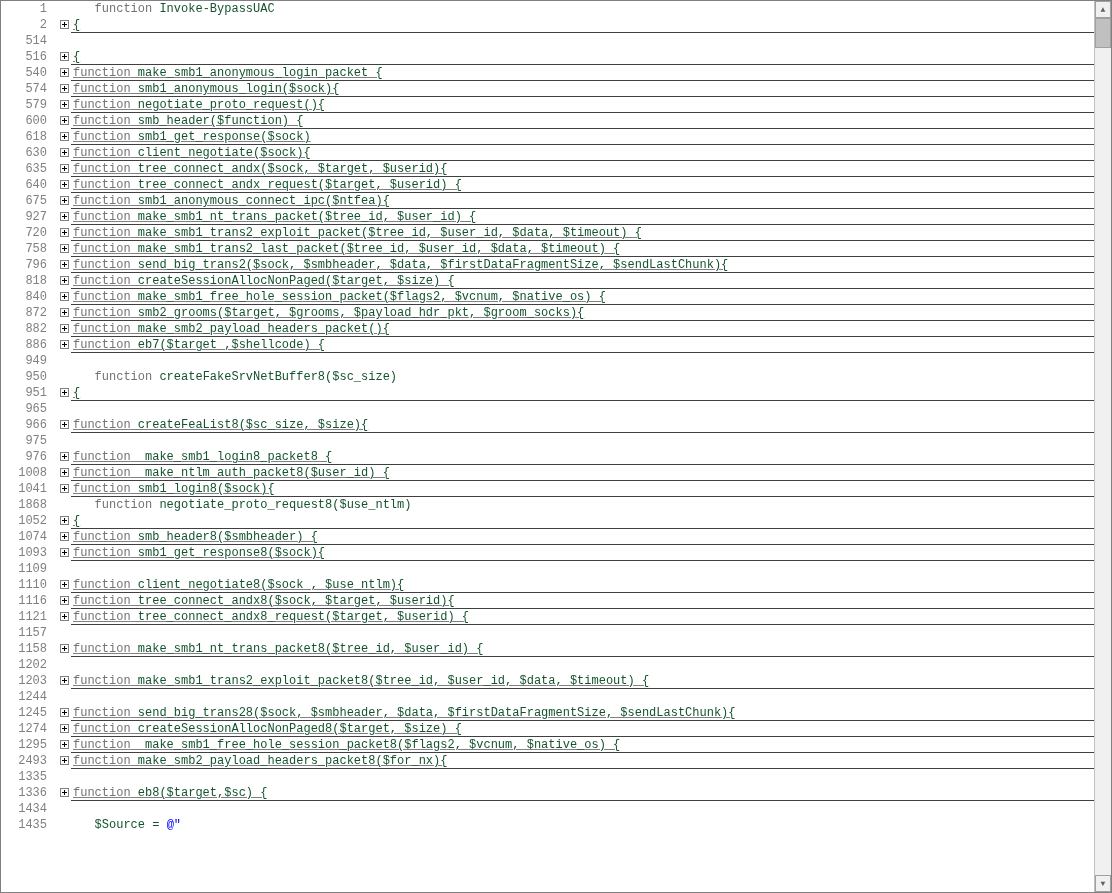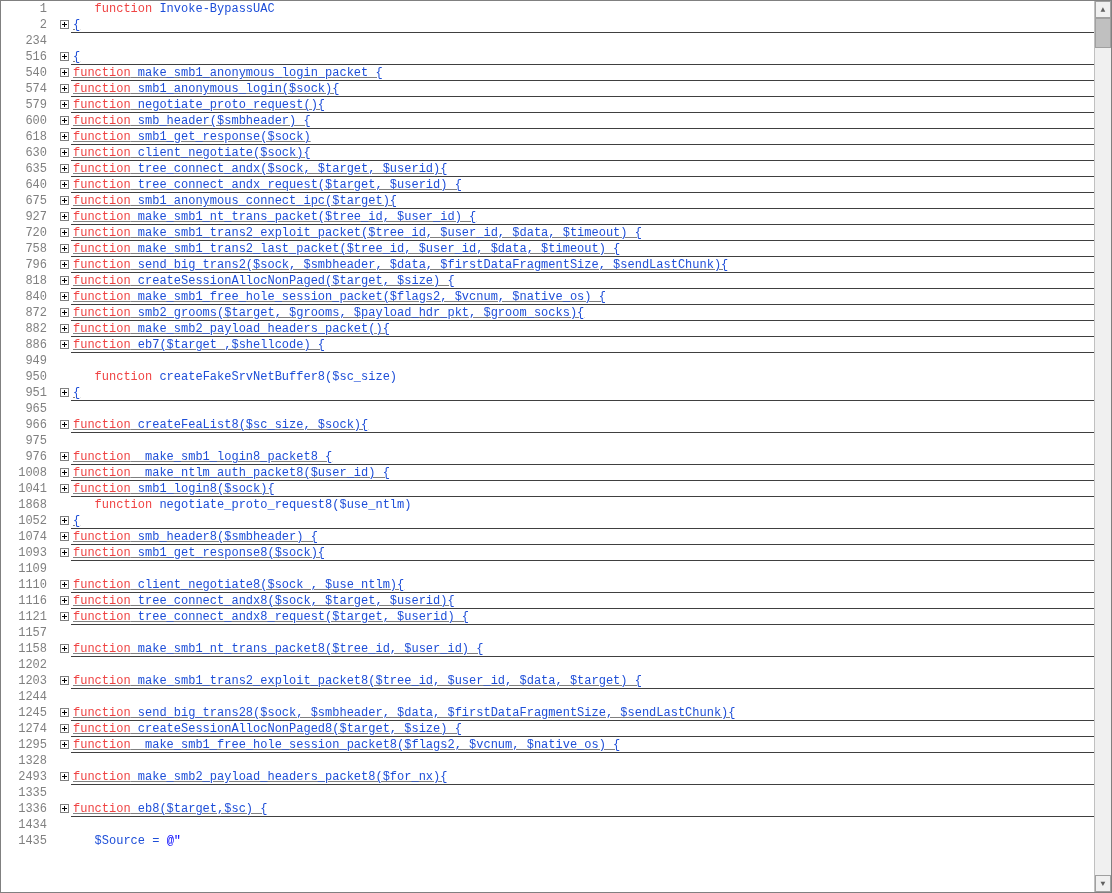--- a/index.html
+++ b/index.html
@@ -6,22 +6,22 @@
 html, body { width:1112px; height:893px; overflow:hidden; background:#ffffff; font-family:"Consolas","Courier New",monospace; font-size:12px; line-height:16px; }
 .editor { display:flex; width:100%; height:100%; border:1px solid #808080; }
 .fold-box { width:9px; height:9px; border:1px solid #808080; margin:3px auto 0 auto; position:relative; }
 .fold-box.plus::before { content:""; position:absolute; left:1px; top:3px; width:5px; height:1px; background:#000; }
 .fold-box.plus::after { content:""; position:absolute; left:3px; top:1px; width:1px; height:5px; background:#000; }
 .code { flex:1; overflow:hidden; }
 .row { display:flex; height:16px; }
 .g { width:56px; text-align:right; color:#808080; padding-right:10px; }
 .f { width:14px; }
 .c { flex:1; white-space:pre; padding-left:2px; position:relative; }
-.kw { color:#ef4444; }
-.txt { color:#1d4ed8;text-align:right; }
+.kw { color:#737373; }
+.txt { color:#14532d;text-align:right; }
 .dq { color:#0000ff; }
 .folded .c { border-bottom:1px solid #404040; }
 .folded .c::after { content:""; position:absolute; left:0; right:0; bottom:0; border-bottom:0; }
 .ul { text-decoration:underline; text-decoration-color:#808080; }
 .scrollbar { width:17px; background:#f0f0f0; border-left:1px solid #c0c0c0; position:relative; }
 .sb-btn { height:17px; background:#f0f0f0; border:1px solid #a0a0a0; display:flex; align-items:center; justify-content:center; font-size:8px; color:#606060;}
 .sb-thumb { position:absolute; top:17px; left:0; right:0; height:30px; background:#c0c0c0; border:1px solid #a0a0a0; }
 .sb-bottom { position:absolute; bottom:0; left:0; right:0; }
 </style>
 </head>
@@ -35,21 +35,21 @@
         <div class="c"><span class="txt">   </span><span class="kw">function</span><span class="txt"> Invoke-BypassUAC</span></div>
       </div>
       <div class="row folded">
         <div class="g">2</div>
         <div class="f">
           <div class="fold-box plus"></div>
         </div>
         <div class="c"><span class="txt ul">{</span></div>
       </div>
       <div class="row">
-        <div class="g">234</div>
+        <div class="g">514</div>
         <div class="f"></div>
         <div class="c"></div>
       </div>
       <div class="row folded">
         <div class="g">516</div>
         <div class="f">
           <div class="fold-box plus"></div>
         </div>
         <div class="c"><span class="txt ul">{</span></div>
       </div>
@@ -72,21 +72,21 @@
         <div class="f">
           <div class="fold-box plus"></div>
         </div>
         <div class="c"><span class="kw ul">function</span><span class="txt ul"> negotiate_proto_request(){</span></div>
       </div>
       <div class="row folded">
         <div class="g">600</div>
         <div class="f">
           <div class="fold-box plus"></div>
         </div>
-        <div class="c"><span class="kw ul">function</span><span class="txt ul"> smb_header($smbheader) {</span></div>
+        <div class="c"><span class="kw ul">function</span><span class="txt ul"> smb_header($function) {</span></div>
       </div>
       <div class="row folded">
         <div class="g">618</div>
         <div class="f">
           <div class="fold-box plus"></div>
         </div>
         <div class="c"><span class="kw ul">function</span><span class="txt ul"> smb1_get_response($sock)</span></div>
       </div>
       <div class="row folded">
         <div class="g">630</div>
@@ -107,21 +107,21 @@
         <div class="f">
           <div class="fold-box plus"></div>
         </div>
         <div class="c"><span class="kw ul">function</span><span class="txt ul"> tree_connect_andx_request($target, $userid) {</span></div>
       </div>
       <div class="row folded">
         <div class="g">675</div>
         <div class="f">
           <div class="fold-box plus"></div>
         </div>
-        <div class="c"><span class="kw ul">function</span><span class="txt ul"> smb1_anonymous_connect_ipc($target){</span></div>
+        <div class="c"><span class="kw ul">function</span><span class="txt ul"> smb1_anonymous_connect_ipc($ntfea){</span></div>
       </div>
       <div class="row folded">
         <div class="g">927</div>
         <div class="f">
           <div class="fold-box plus"></div>
         </div>
         <div class="c"><span class="kw ul">function</span><span class="txt ul"> make_smb1_nt_trans_packet($tree_id, $user_id) {</span></div>
       </div>
       <div class="row folded">
         <div class="g">720</div>
@@ -199,21 +199,21 @@
       <div class="row">
         <div class="g">965</div>
         <div class="f"></div>
         <div class="c"></div>
       </div>
       <div class="row folded">
         <div class="g">966</div>
         <div class="f">
           <div class="fold-box plus"></div>
         </div>
-        <div class="c"><span class="kw ul">function</span><span class="txt ul"> createFeaList8($sc_size, $sock){</span></div>
+        <div class="c"><span class="kw ul">function</span><span class="txt ul"> createFeaList8($sc_size, $size){</span></div>
       </div>
       <div class="row">
         <div class="g">975</div>
         <div class="f"></div>
         <div class="c"></div>
       </div>
       <div class="row folded">
         <div class="g">976</div>
         <div class="f">
           <div class="fold-box plus"></div>
@@ -301,21 +301,21 @@
       <div class="row">
         <div class="g">1202</div>
         <div class="f"></div>
         <div class="c"></div>
       </div>
       <div class="row folded">
         <div class="g">1203</div>
         <div class="f">
           <div class="fold-box plus"></div>
         </div>
-        <div class="c"><span class="kw ul">function</span><span class="txt ul"> make_smb1_trans2_exploit_packet8($tree_id, $user_id, $data, $target) {</span></div>
+        <div class="c"><span class="kw ul">function</span><span class="txt ul"> make_smb1_trans2_exploit_packet8($tree_id, $user_id, $data, $timeout) {</span></div>
       </div>
       <div class="row">
         <div class="g">1244</div>
         <div class="f"></div>
         <div class="c"></div>
       </div>
       <div class="row folded">
         <div class="g">1245</div>
         <div class="f">
           <div class="fold-box plus"></div>
@@ -328,25 +328,20 @@
           <div class="fold-box plus"></div>
         </div>
         <div class="c"><span class="kw ul">function</span><span class="txt ul"> createSessionAllocNonPaged8($target, $size) {</span></div>
       </div>
       <div class="row folded">
         <div class="g">1295</div>
         <div class="f">
           <div class="fold-box plus"></div>
         </div>
         <div class="c"><span class="kw ul">function</span><span class="txt ul">  make_smb1_free_hole_session_packet8($flags2, $vcnum, $native_os) {</span></div>
-      </div>
-      <div class="row">
-        <div class="g">1328</div>
-        <div class="f"></div>
-        <div class="c"></div>
       </div>
       <div class="row folded">
         <div class="g">2493</div>
         <div class="f">
           <div class="fold-box plus"></div>
         </div>
         <div class="c"><span class="kw ul">function</span><span class="txt ul"> make_smb2_payload_headers_packet8($for_nx){</span></div>
       </div>
       <div class="row">
         <div class="g">1335</div>

